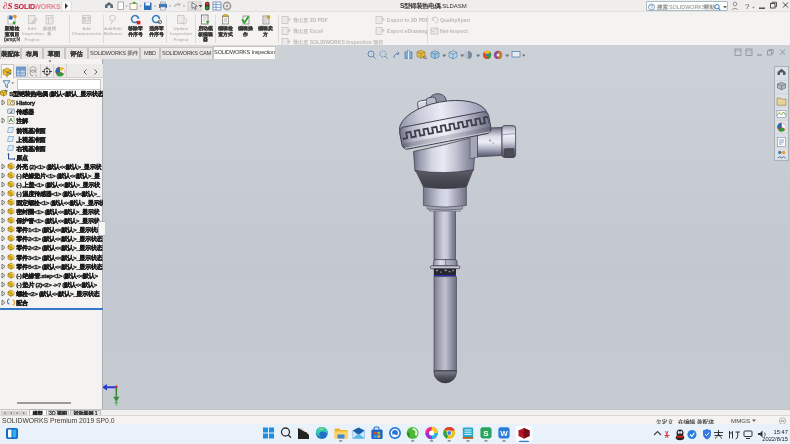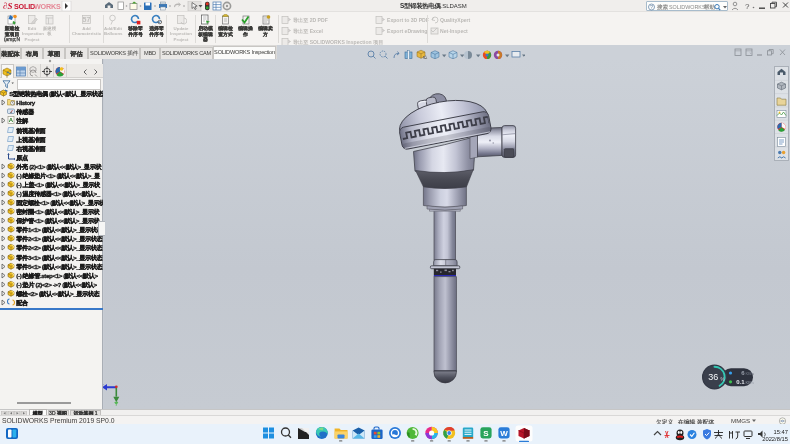--- a/index.html
+++ b/index.html
@@ -464,36 +464,20 @@
         <path d="M6.5 55.8 a4.2 4.2 0 0 0 -3.6 6.3 l3.6-2.1z" fill="#2a6ab0"></path>
         <path d="M3.3 63.2 a4.2 4.2 0 0 0 6.6-0.2 l-3.4-2.7z" fill="#28a038"></path>
       <rect x="2.5" y="70.5" width="8" height="9" fill="#fff" stroke="#7a8a9a" stroke-width="0.6"></rect>
         <path d="M4 73 h5 M4 75 h5 M4 77 h3.5" stroke="#4a7ab0" stroke-width="0.7"></path>
       <circle cx="4.8" cy="85.5" r="1.7" fill="#4a7ab0"></circle>
         <circle cx="8.6" cy="85.5" r="1.7" fill="#e8a030"></circle>
         <path d="M2.8 91 q2-2.5 4 0 M6.6 91 q2-2.5 4 0" fill="none" stroke="#4a7ab0" stroke-width="1"></path>
     </svg>
   </div>
 
-  <div class="abs" style="left:700px;top:363px;width:58px;height:28px">
-    <svg width="58" height="28" viewBox="0 0 58 28">
-      <rect x="22" y="5.2" width="31" height="18" rx="9" fill="#2e323e"></rect>
-      <circle cx="14.5" cy="14" r="12" fill="#3a3f4c"></circle>
-      <circle cx="14.5" cy="14" r="11.9" fill="none" stroke="#333845" stroke-width="1.2"></circle>
-      <path d="M14.5 3.8 A10.2 10.2 0 0 1 19.6 22.8" fill="none" stroke="#35c8b4" stroke-width="1.9" stroke-linecap="round"></path>
-      <text x="13.2" y="17.2" font-size="9" fill="#f5f7fa" text-anchor="middle" font-family="Liberation Sans,sans-serif">36</text>
-      <text x="20.5" y="17.5" font-size="4.5" fill="#c8ccd4" font-family="Liberation Sans,sans-serif">%</text>
-      <circle cx="30.5" cy="10" r="1.6" fill="#38a0ee"></circle>
-      <circle cx="30.5" cy="18.8" r="1.6" fill="#3cc24e"></circle>
-      <text x="44.5" y="12.2" font-size="6" font-weight="bold" fill="#9aa0ac" text-anchor="end" font-family="Liberation Sans,sans-serif">6</text>
-      <text x="45.5" y="12.2" font-size="4" fill="#757b88" font-family="Liberation Sans,sans-serif">KB/s</text>
-      <text x="44.5" y="21.2" font-size="6" font-weight="bold" fill="#e6e9ee" text-anchor="end" font-family="Liberation Sans,sans-serif">0.1</text>
-      <text x="45.5" y="21.2" font-size="4" fill="#9aa0ac" font-family="Liberation Sans,sans-serif">KB/s</text>
-    </svg>
-  </div>
   <div class="abs" id="lpanel">
     <svg class="abs" style="left:44px;top:0px" width="12" height="4" viewBox="0 0 12 4">
         <circle cx="6" cy="2" r="1.2" fill="#9a9a98"></circle>
       </svg>
     <div id="ptabs">
       <div class="ptab" style="left:1px;background:#f8f7f5;border:1px solid #c8c6c3;border-bottom:none">
         <svg width="11" height="13" viewBox="0 0 11 13">
             <path d="M1 4 l4-2 4 2 v4 l-4 2 -4-2 z" fill="#f0c020" stroke="#806010" stroke-width="0.5"></path>
             <path d="M1 4 l4 2 4-2 M5 6 v6" fill="none" stroke="#806010" stroke-width="0.5"></path>
             <path d="M5 6 l4 2" stroke="#2a6ab0" stroke-width="1" fill="none"></path>

